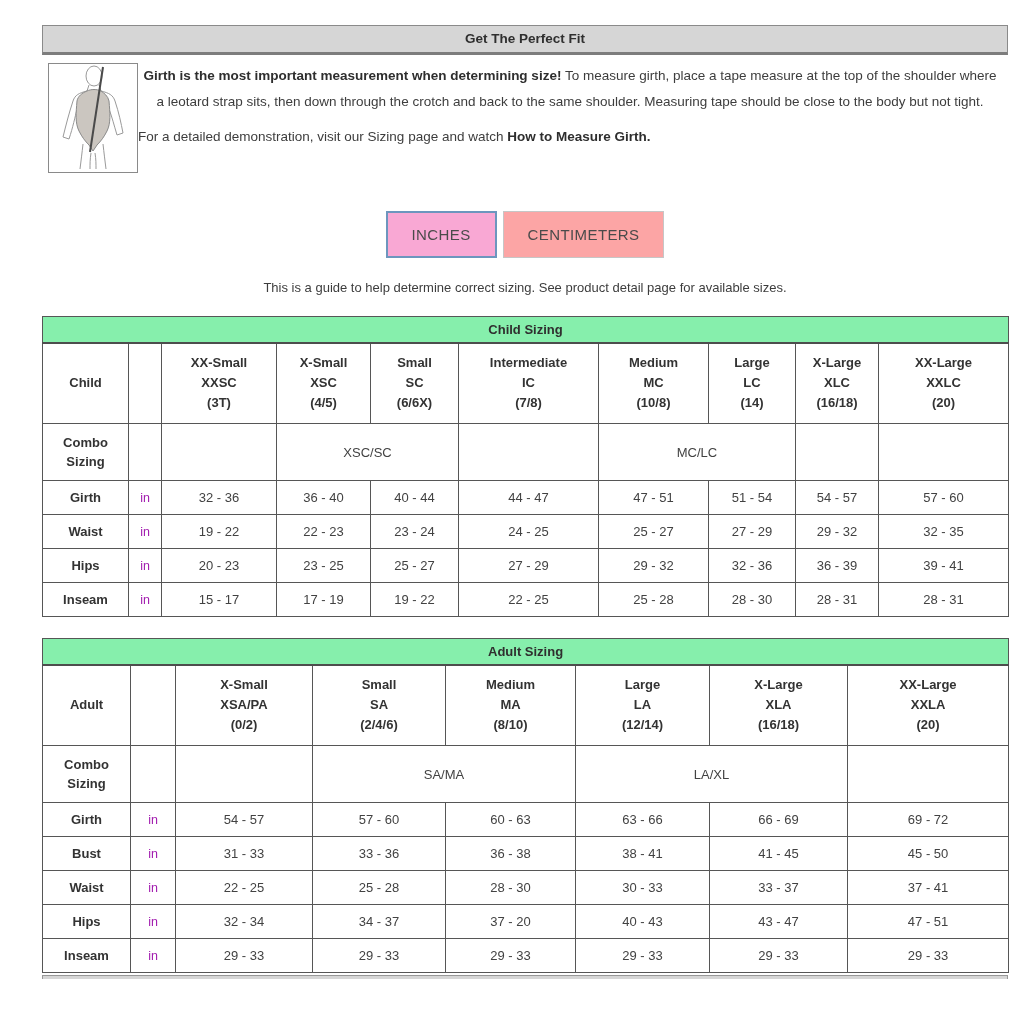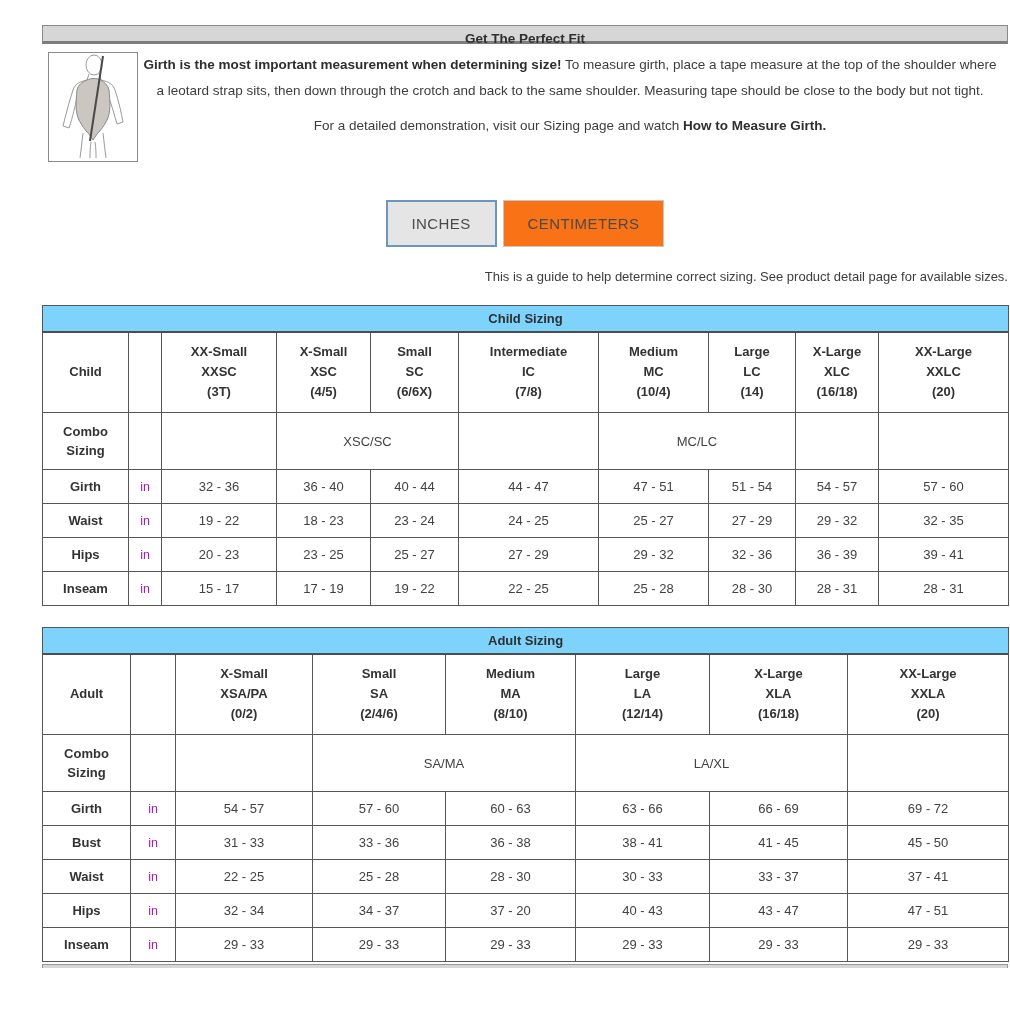--- a/index.html
+++ b/index.html
@@ -5,64 +5,64 @@
   * { box-sizing: border-box; }
   html, body { margin:0; padding:0; }
   body {
     width:1010px; height:1010px; overflow:hidden;
     background:#ffffff; color:#3b3b3b;
     font-family:"Liberation Sans", sans-serif;
   }
   .page { position:relative; margin-left:42px; width:966px; padding-top:25px; }
 
   .title-bar {
-    height:19px; background:#d6d6d6;
+    height:30px; background:#d6d6d6;
     border:1px solid #8a8a8a; border-bottom:3px solid #7d7d7d;
     text-align:center; font-weight:bold; font-size:13.5px; line-height:25px; color:#2f2f2f;
   }
 
   .intro-section { margin-top:8px; }
   .figure-box {
     float:left; margin-left:6px; width:90px; height:110px;
     border:1px solid #8a8a8a; background:#fff;
   }
   .measure-text {
     margin:2px 0 0; padding:0 6px 0 16px;
     text-align:center; font-size:13.5px; line-height:26px; color:#3d3d3d;
   }
   .demo-text {
     margin:14px 0 0; padding:0 6px 0 16px;
-    text-align:center; font-size:13.5px; color:#3d3d3d;
+    font-size:13.5px; color:#3d3d3d;
   }
   .measure-text strong, .demo-text strong { color:#2e2e2e;margin-top:24px; }
 
   .unit-buttons { clear:both; padding-top:38px; text-align:center; }
   button.unit {
     font-family:"Liberation Sans", sans-serif;
     font-size:15px; letter-spacing:0.4px; color:#4a4a4a;
     height:47px; padding:0 24px; margin:0 3px;
-    background:#f97316; border:1px solid #c6c6c6; cursor:pointer;
+    background:#fca5a5; border:1px solid #c6c6c6; cursor:pointer;
   }
   button.unit.selected {
-    background:#e5e5e5; border:2px solid #6d96be;
-  }
-
-  .note { margin:22px 0 0; text-align:right; font-size:13px; color:#3d3d3d; }
+    background:#f9a8d4; border:2px solid #6d96be;
+  }
+
+  .note { margin:22px 0 0; text-align:center; font-size:13px; color:#3d3d3d; }
 
   .size-table {
     margin-top:21px; width:966px; table-layout:fixed;
     border-collapse:collapse; border:1px solid #3f3f3f;
     font-size:13px; color:#3c3c3c;
   }
   .size-table td {
     border:1px solid #565656; text-align:center; padding:0 2px;
     overflow:hidden;
   }
   .title-row td {
-    height:26px; background:#7dd3fc; font-weight:bold; font-size:13px; color:#2f2f2f;
+    height:26px; background:#86efac; font-weight:bold; font-size:13px; color:#2f2f2f;
     border-bottom:2px solid #4d4d4d;
   }
   .header-row td { height:81px; font-weight:bold; line-height:20px; color:#333; }
   .combo-row td { height:57px; line-height:19px; }
   .data-row td { height:34px; }
   .row-label { font-weight:bold; color:#333; }
   .unit-cell { font-weight:normal; font-size:12.5px; color:#a21caf; }
   .value-cell, .combo-cell { font-weight:normal; color:#424242; }
 
   .bottom-strip {
@@ -140,21 +140,21 @@
               <div>(6/6X)</div>
             </td>
             <td class="size-head">
               <div>Intermediate</div>
               <div>IC</div>
               <div>(7/8)</div>
             </td>
             <td class="size-head">
               <div>Medium</div>
               <div>MC</div>
-              <div>(10/4)</div>
+              <div>(10/8)</div>
             </td>
             <td class="size-head">
               <div>Large</div>
               <div>LC</div>
               <div>(14)</div>
             </td>
             <td class="size-head">
               <div>X-Large</div>
               <div>XLC</div>
               <div>(16/18)</div>
@@ -184,21 +184,21 @@
             <td class="value-cell">44 - 47</td>
             <td class="value-cell">47 - 51</td>
             <td class="value-cell">51 - 54</td>
             <td class="value-cell">54 - 57</td>
             <td class="value-cell">57 - 60</td>
           </tr>
           <tr class="data-row">
             <td class="row-label">Waist</td>
             <td class="unit-cell">in</td>
             <td class="value-cell">19 - 22</td>
-            <td class="value-cell">18 - 23</td>
+            <td class="value-cell">22 - 23</td>
             <td class="value-cell">23 - 24</td>
             <td class="value-cell">24 - 25</td>
             <td class="value-cell">25 - 27</td>
             <td class="value-cell">27 - 29</td>
             <td class="value-cell">29 - 32</td>
             <td class="value-cell">32 - 35</td>
           </tr>
           <tr class="data-row">
             <td class="row-label">Hips</td>
             <td class="unit-cell">in</td>

